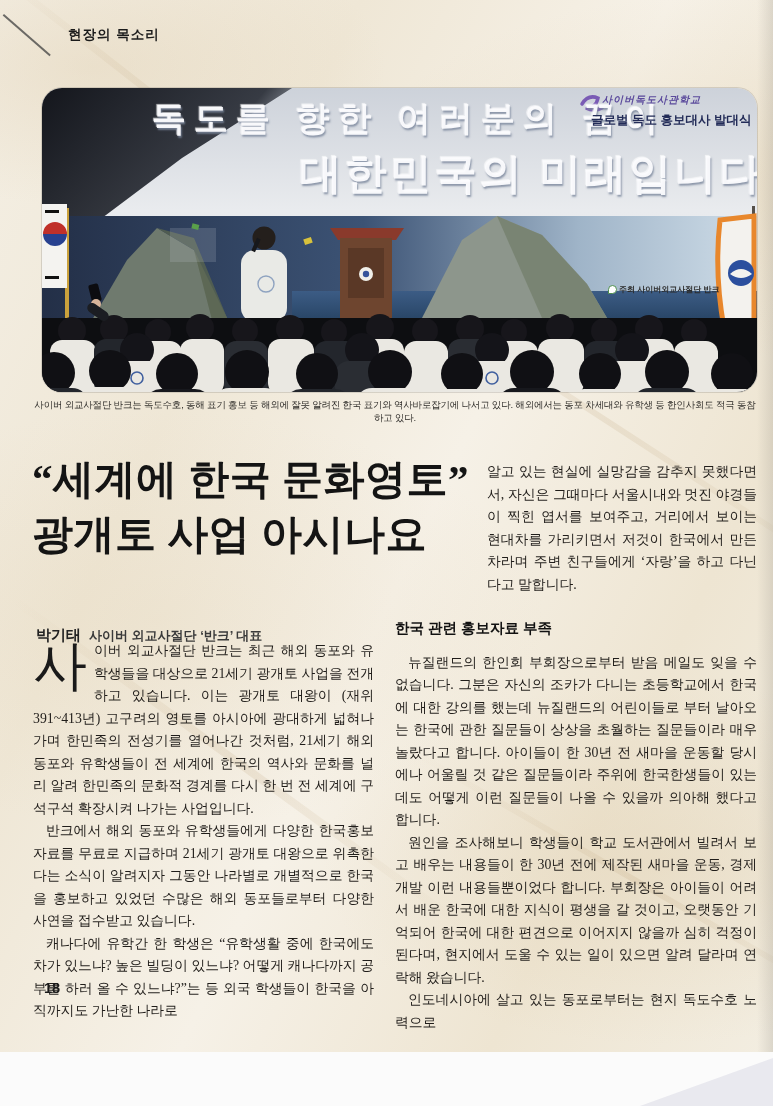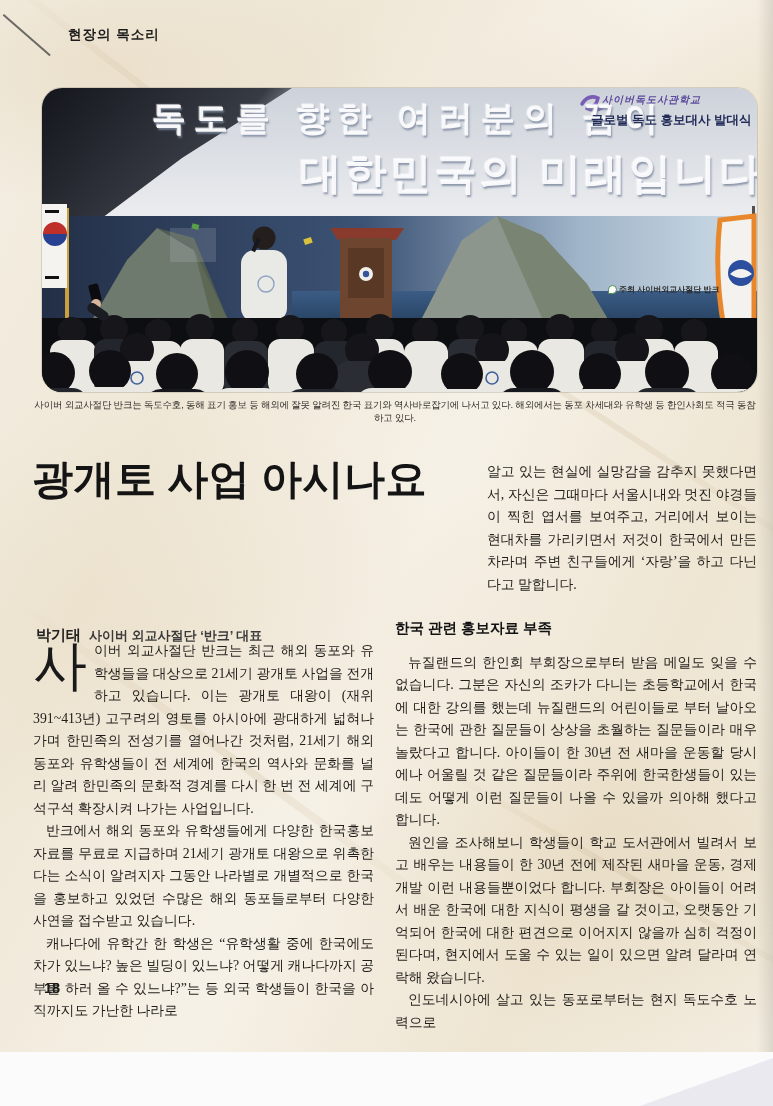--- a/index.html
+++ b/index.html
@@ -248,20 +248,21 @@
     <span class="banner-text banner-l1">독도를 향한 여러분의 꿈이</span>
     <span class="banner-text banner-l2">대한민국의 미래입니다</span>
     <span class="academy">사이버독도사관학교</span>
     <span class="event-title">글로벌 독도 홍보대사 발대식</span>
     <span class="host"><span class="leaf"></span><span>주최 사이버외교사절단 반크</span></span>
   </figure>
 
   <div class="caption">사이버 외교사절단 반크는 독도수호, 동해 표기 홍보 등 해외에 잘못 알려진 한국 표기와 역사바로잡기에 나서고 있다. 해외에서는 동포 차세대와 유학생 등 한인사회도 적극 동참하고 있다.</div>
 
   <h1 class="headline">
+    <span style="display:block">“세계에 한국 문화영토”</span>
     <span style="display:block">광개토 사업 아시나요</span>
   </h1>
 
   <div class="byline">
     <span class="name">박기태</span>
     <span class="title">사이버 외교사절단 ‘반크’ 대표</span>
   </div>
 
   <div class="col-left bodytext">
     <p><span class="dropcap">사</span><span>이버 외교사절단 반크는 최근 해외 동포와 유학생들을 대상으로 21세기 광개토 사업을 전개하고 있습니다. 이는 광개토 대왕이 (재위 391~413년) 고구려의 영토를 아시아에 광대하게 넓혀나가며 한민족의 전성기를 열어나간 것처럼, 21세기 해외 동포와 유학생들이 전 세계에 한국의 역사와 문화를 널리 알려 한민족의 문화적 경계를 다시 한 번 전 세계에 구석구석 확장시켜 나가는 사업입니다.</span></p>

